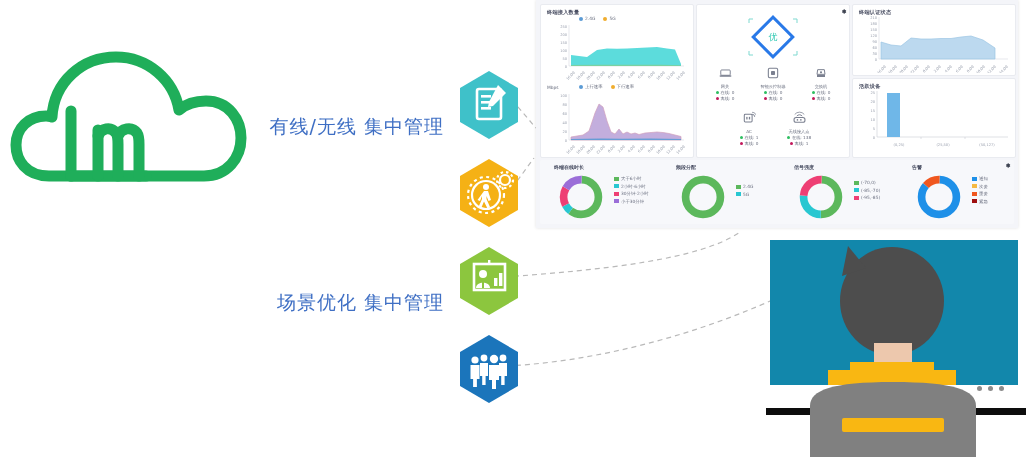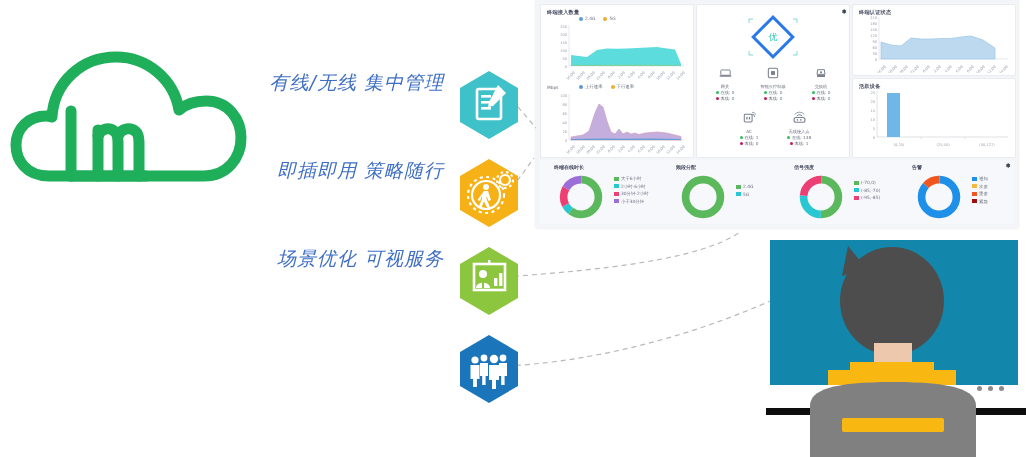--- a/index.html
+++ b/index.html
@@ -6,21 +6,21 @@
   body{
     width:1026px;height:457px;position:relative;overflow:hidden;
     background:#ffffff;
     font-family:"Liberation Sans","DejaVu Sans",sans-serif;
   }
 
   
   #cloud-logo{position:absolute;left:8px;top:24px;width:240px;height:172px;}
 
   
-  .feature-row{position:absolute;display:flex;align-items:flex-start;font-style:italic;}
+  .feature-row{position:absolute;display:flex;align-items:flex-end;}
   .feature-label{
     color:#3f6fc4;font-size:19px;letter-spacing:1px;white-space:nowrap;
     font-family:"DejaVu Sans","Liberation Sans",sans-serif;
     text-align:right;
   }
   .hex{position:relative;width:62px;height:70px;margin-left:14px;flex:0 0 auto;}
   .hex svg{position:absolute;left:0;top:0;}
 
   #row-1{left:150px;top:70px;width:370px;justify-content:flex-end;}
   #row-2{left:150px;top:158px;width:370px;justify-content:flex-end;}
@@ -112,40 +112,39 @@
         <rect x="23" y="25" width="10" height="2.6"></rect>
         <rect x="23" y="31" width="14" height="2.6"></rect>
         <rect x="23" y="37" width="10" height="2.6"></rect>
         <path d="M40 15 L48 23 L35 36 L30 37 L31 32 Z" fill="#ffffff"></path>
       </g>
     </svg>
   </span>
 </div>
 
 <div class="feature-row" id="row-2">
-  <span class="feature-label">即插即用 策略随行</span>
   <span class="hex">
     <svg width="62" height="70" viewBox="0 0 62 70">
       <polygon points="31,1 60,18 60,52 31,69 2,52 2,18" fill="#f5b115"></polygon>
       <g fill="none" stroke="#ffffff" stroke-width="2.2">
         <circle cx="28" cy="37" r="14"></circle>
         <circle cx="28" cy="37" r="18" stroke-dasharray="3 3.5"></circle>
         <circle cx="47" cy="22" r="5"></circle>
         <circle cx="47" cy="22" r="8" stroke-dasharray="2.5 3"></circle>
       </g>
       <g fill="#ffffff">
         <circle cx="28" cy="29" r="3"></circle>
         <path d="M26 33 L30 33 L33 42 L30.5 43 L28.5 38 L28.5 41 L32 49 L29.5 50.5 L26 43.5 L23 50.5 L20.5 49 L24 41 L24 38 L22 43 L19.5 42 Z"></path>
       </g>
     </svg>
   </span>
 </div>
 
 <div class="feature-row" id="row-3">
-  <span class="feature-label">场景优化 可视服务</span>
+  <span class="feature-label">场景优化 集中管理</span>
   <span class="hex">
     <svg width="62" height="70" viewBox="0 0 62 70">
       <polygon points="31,1 60,18 60,52 31,69 2,52 2,18" fill="#8cc63e"></polygon>
       <g>
         <rect x="16" y="18" width="31" height="26" fill="none" stroke="#ffffff" stroke-width="2.6"></rect>
         <rect x="30" y="14" width="2.4" height="5" fill="#ffffff"></rect>
         <rect x="36" y="32" width="3.4" height="8" fill="#ffffff"></rect>
         <rect x="41" y="27" width="3.4" height="13" fill="#ffffff"></rect>
         <circle cx="25" cy="28" r="4" fill="#ffffff"></circle>
         <path d="M18 42 C18 35 32 35 32 42 Z" fill="#ffffff"></path>

